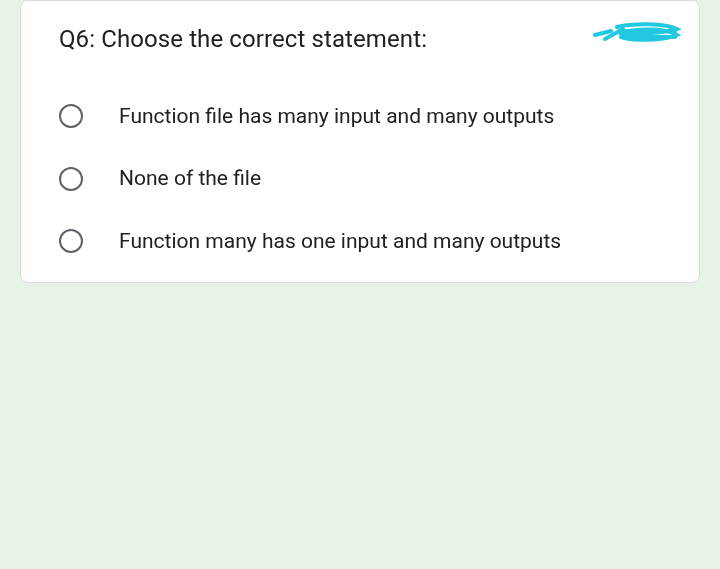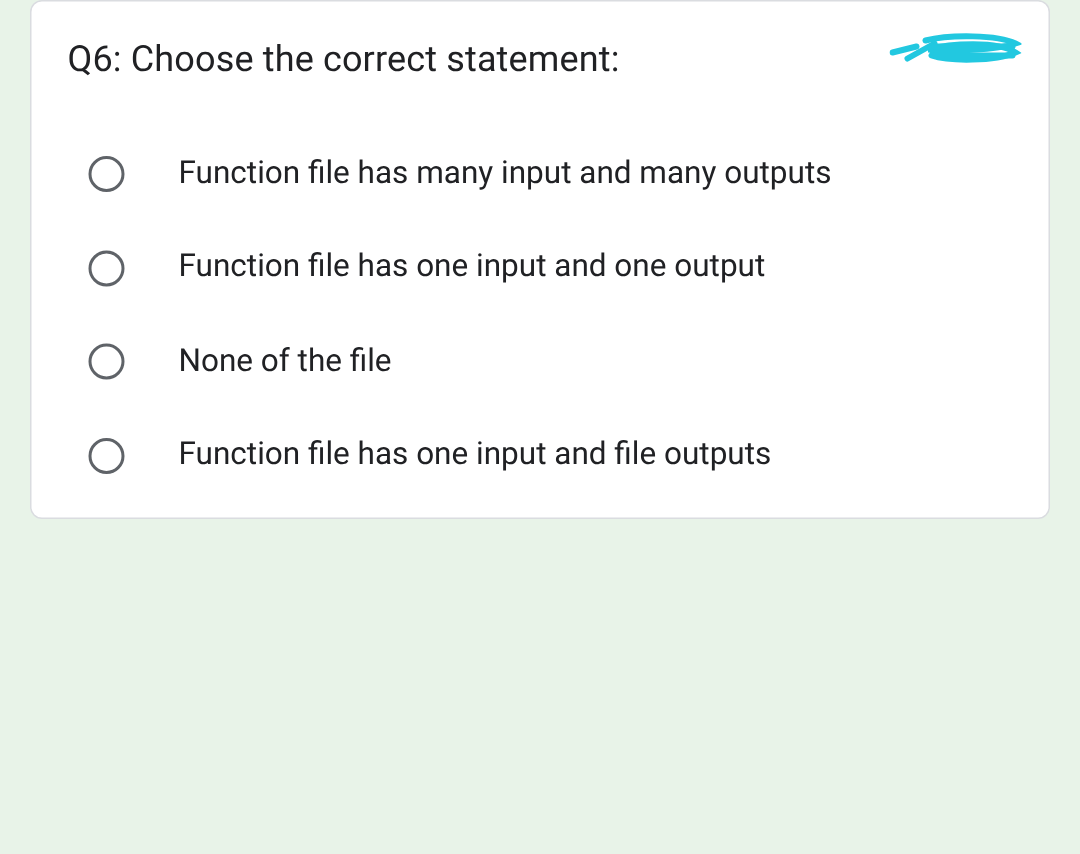--- a/index.html
+++ b/index.html
@@ -24,20 +24,21 @@
       border: 1px solid #dadce0;
       padding: 24px 24px 10px 24px;
       position: relative;
     }
     .question-title {
       font-size: 24px;
       font-weight: 400;
       color: #202124;
       letter-spacing: 0.1px;
       margin-bottom: 32px;
+      margin-left: 14px;
     }
     .scribble {
       position: absolute;
       top: 20px;
       right: 18px;
     }
     .option-row {
       display: flex;
       align-items: center;
       padding: 16px 0 16px 14px;
@@ -72,28 +73,24 @@
       <path d="M30 10 L82 10"></path>
       <path d="M30 16 L82 16"></path>
     </g>
   </svg>
 
   <div class="option-row">
     <span class="radio-circle"></span>
     <span class="option-label">Function file has many input and many outputs</span>
   </div>
 
-  <div class="option-row">
-    <span class="radio-circle"></span>
-    <span class="option-label">Function file has one input and one output</span>
-  </div>
 
   <div class="option-row">
     <span class="radio-circle"></span>
     <span class="option-label">None of the file</span>
   </div>
 
   <div class="option-row">
     <span class="radio-circle"></span>
-    <span class="option-label">Function file has one input and file outputs</span>
+    <span class="option-label">Function many has one input and many outputs</span>
   </div>
 
 </div>
 
 </body></html>

